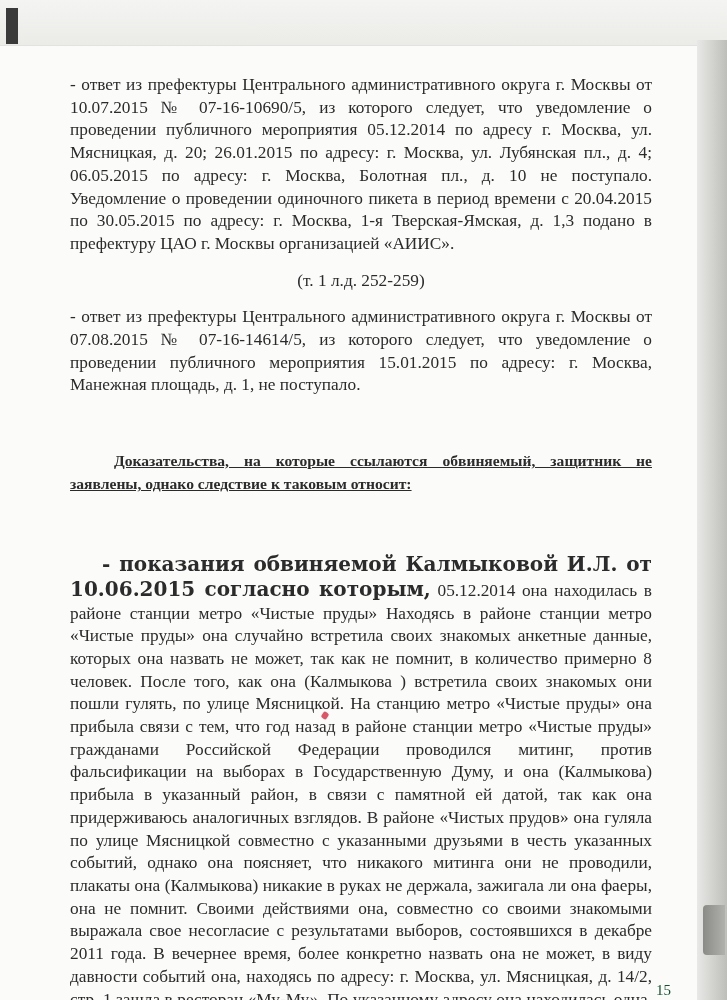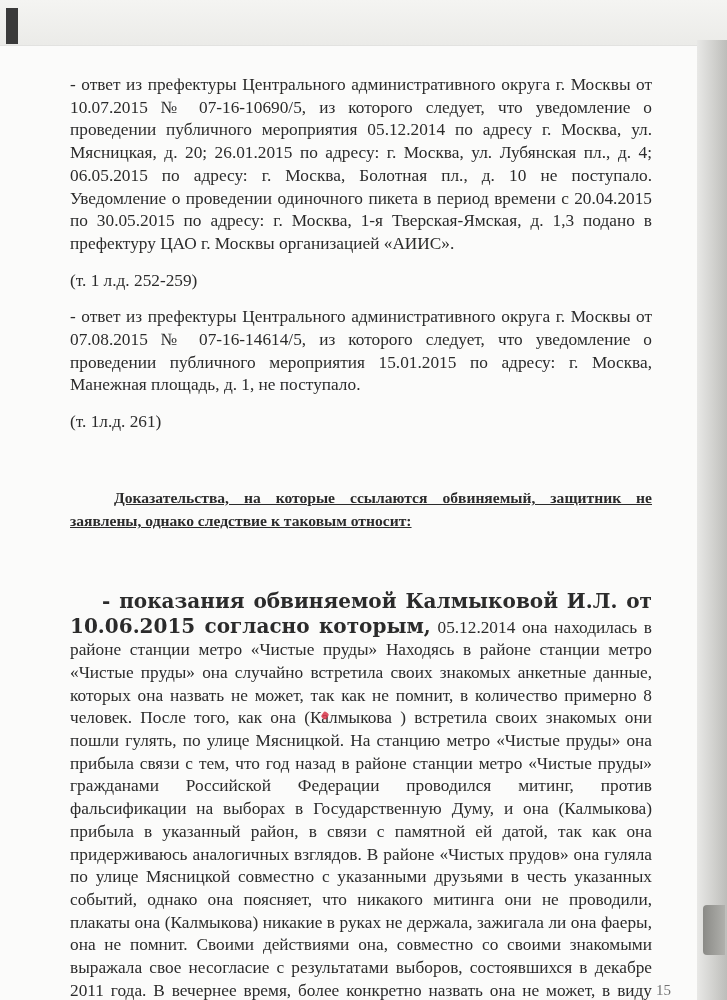--- a/index.html
+++ b/index.html
@@ -30,48 +30,47 @@
     position: absolute; left: 0; top: 45px; width: 697px; height: 955px;
     background: #fbfbfa;
     border-top: 1px solid #e2e2e0;
   }
   .content {
     position: absolute; left: 70px; top: 74px; width: 582px;
     font-size: 17.3px; line-height: 22.7px;
   }
   p { margin: 0; text-align: justify; }
   .para { margin: 0; }
-  .ref { text-align: left; margin: 14px 0 14px 0; }
+  .ref { text-align: center; margin: 14px 0 14px 0; }
   .heading {
     font-weight: bold; text-decoration: underline; text-indent: 44px;
     margin-top: 52px; text-align: justify; font-family: Liberation Serif, serif; font-size: 15.6px; line-height: 23px;
   }
   .testimony { margin-top: 58px; text-indent: 32px; }
   .testimony b { font-family: "DejaVu Serif", serif; font-size: 20px; }
   .page-number {
-    position: absolute; left: 656px; top: 982px; font-size: 15px; color: #737373;
+    position: absolute; left: 656px; top: 982px; font-size: 15px; color: #14532d;
   }
   .mark {
     position: absolute; left: 322px; top: 712px; width: 6px; height: 7px;
     background: #d8364a; border-radius: 2px; transform: rotate(35deg); opacity: .85;
   }
 </style>
 </head>
 <body>
 
 <div class="scan-top"></div>
 <div class="binder-bar"></div>
 
 <div class="page"></div>
 <div class="right-shadow"></div>
 <div class="clip"></div>
 
 <div class="content">
   <p class="para">- ответ из префектуры Центрального административного округа г. Москвы от 10.07.2015 № 07-16-10690/5, из которого следует, что уведомление о проведении публичного мероприятия 05.12.2014 по адресу г. Москва, ул. Мясницкая, д. 20; 26.01.2015 по адресу: г. Москва, ул. Лубянская пл., д. 4; 06.05.2015 по адресу: г. Москва, Болотная пл., д. 10 не поступало. Уведомление о проведении одиночного пикета в период времени с 20.04.2015 по 30.05.2015 по адресу: г. Москва, 1-я Тверская-Ямская, д. 1,3 подано в префектуру ЦАО г. Москвы организацией «АИИС».</p>
   <p class="ref">(т. 1 л.д. 252-259)</p>
   <p class="para">- ответ из префектуры Центрального административного округа г. Москвы от 07.08.2015 № 07-16-14614/5, из которого следует, что уведомление о проведении публичного мероприятия 15.01.2015 по адресу: г. Москва, Манежная площадь, д. 1, не поступало.</p>
-  <p class="ref">(т. 1л.д. 261)</p>
   <p class="heading">Доказательства, на которые ссылаются обвиняемый, защитник не заявлены, однако следствие к таковым относит:</p>
   <p class="testimony"><b>- показания обвиняемой Калмыковой И.Л. от 10.06.2015 согласно которым,</b><span> 05.12.2014 она находилась в районе станции метро «Чистые пруды» Находясь в районе станции метро «Чистые пруды» она случайно встретила своих знакомых анкетные данные, которых она назвать не может, так как не помнит, в количество примерно 8 человек. После того, как она (Калмыкова ) встретила своих знакомых они пошли гулять, по улице Мясницкой. На станцию метро «Чистые пруды» она прибыла связи с тем, что год назад в районе станции метро «Чистые пруды» гражданами Российской Федерации проводился митинг, против фальсификации на выборах в Государственную Думу, и она (Калмыкова) прибыла в указанный район, в связи с памятной ей датой, так как она придерживаюсь аналогичных взглядов. В районе «Чистых прудов» она гуляла по улице Мясницкой совместно с указанными друзьями в честь указанных событий, однако она поясняет, что никакого митинга они не проводили, плакаты она (Калмыкова) никакие в руках не держала, зажигала ли она фаеры, она не помнит. Своими действиями она, совместно со своими знакомыми выражала свое несогласие с результатами выборов, состоявшихся в декабре 2011 года. В вечернее время, более конкретно назвать она не может, в виду давности событий она, находясь по адресу: г. Москва, ул. Мясницкая, д. 14/2, стр. 1 зашла в ресторан «Му-Му». По указанному адресу она находилась одна. Зайдя в указанное кафе, она встретила своих знакомых, анкетные данные которых в настоящее время назвать не может, и подошла к ним для того, чтобы пообщаться. Она сидела за одним из столиков указанного кафе, когда в это время к ней подошли сотрудники полиции в форменном обмундировании и</span></p>
 </div>
 
 <div class="mark"></div>
 <div class="page-number">15</div>
 
 </body></html>

